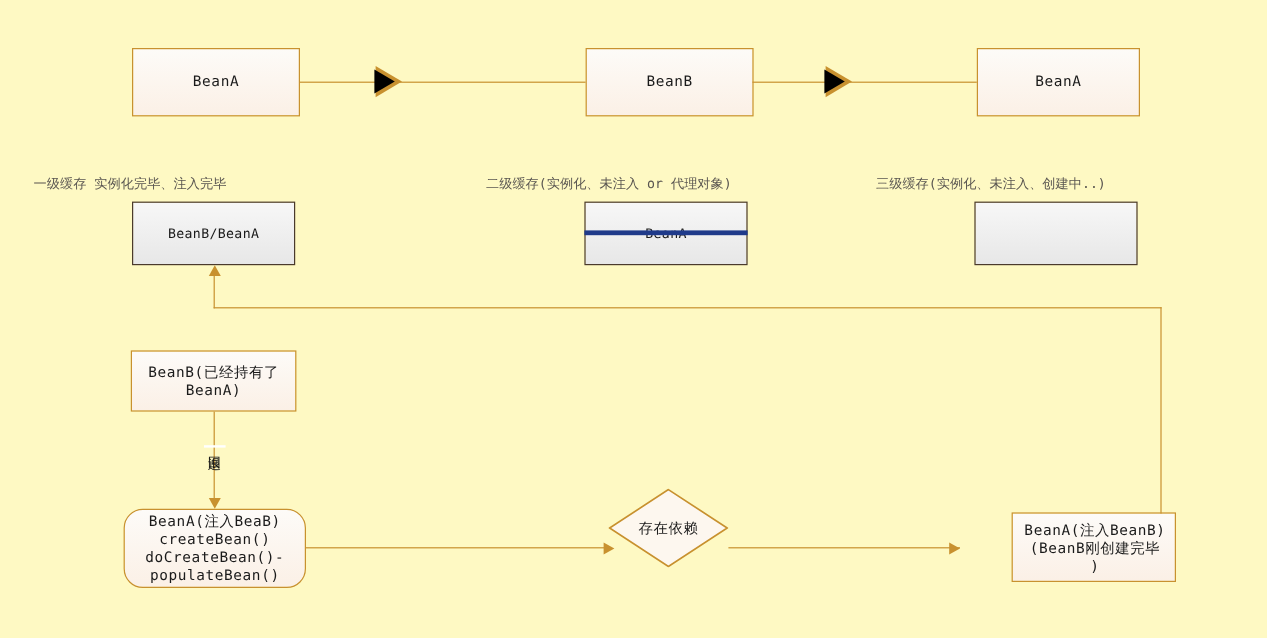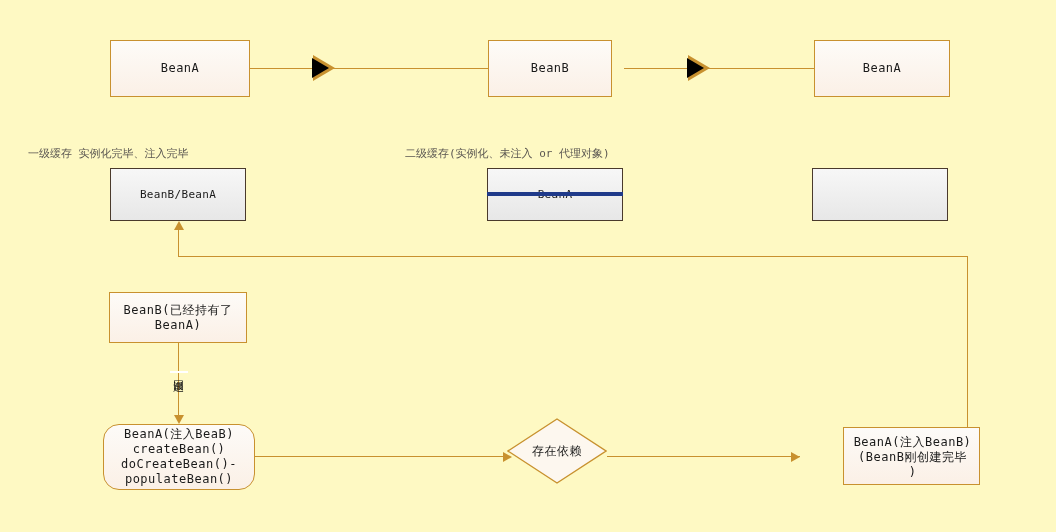--- a/index.html
+++ b/index.html
@@ -157,21 +157,21 @@
 
   <div class="line-h" style="left:250px; top:68px; width:238px;"></div>
   <div class="line-h" style="left:624px; top:68px; width:190px;"></div>
 
   <div class="node bean-box" style="left:110px; top:40px; width:140px; height:57px;">
     <span>BeanA</span>
   </div>
 
   <div class="tri-open" style="left:313px; top:55px;"></div>
 
-  <div class="node bean-box" style="left:488px; top:40px; width:124px; height:57px;">
+  <div class="node bean-box" style="left:488px; top:40px; width:140px; height:57px;">
     <span>BeanB</span>
   </div>
 
   <div class="tri-open" style="left:688px; top:55px;"></div>
 
   <div class="node bean-box" style="left:814px; top:40px; width:136px; height:57px;">
     <span>BeanA</span>
   </div>
 
   <div class="cache-label" style="left:28px; top:146px; width:300px;">
@@ -182,20 +182,23 @@
   </div>
 
   <div class="cache-label" style="left:405px; top:146px; width:310px;">
     <span>二级缓存(实例化、未注入  or  代理对象)</span>
   </div>
   <div class="node cache-box" style="left:487px; top:168px; width:136px; height:53px;">
     <span>BeanA</span>
   </div>
   <div class="strike-bar" style="left:487px; top:192px; width:136px;"></div>
 
+  <div class="cache-label" style="left:730px; top:146px; width:310px;">
+    <span>三级缓存(实例化、未注入、创建中..)</span>
+  </div>
   <div class="node cache-box" style="left:812px; top:168px; width:136px; height:53px;">
     <span></span>
   </div>
 
   <div class="line-h" style="left:178px; top:256px; width:790px;"></div>
   <div class="line-v" style="left:967px; top:256px; height:201px;"></div>
   <div class="line-h" style="left:936px; top:456px; width:32px;"></div>
   <div class="line-v" style="left:178px; top:230px; height:27px;"></div>
   <div class="arrow-up" style="left:174px; top:221px;"></div>
 
@@ -212,21 +215,21 @@
   <div class="node bean-box" style="left:103px; top:424px; width:152px; height:66px;border-radius:16px;">
     <span style="white-space:pre-line;">BeanA(注入BeaB)
 createBean()
 doCreateBean()-
 populateBean()</span>
   </div>
 
   <div class="line-h" style="left:255px; top:456px; width:250px;"></div>
   <div class="arrow-right" style="left:503px; top:452px;"></div>
 
-  <div class="diamond-wrap" style="left:507px; top:418px; width:100px; height:66px;">
+  <div class="diamond-wrap" style="left:507px; top:407px; width:100px; height:66px;">
     <svg class="diamond-shape" viewBox="0 0 100 66" preserveAspectRatio="none">
       <polygon points="50,1 99,33 50,65 1,33" fill="#fdf7ef" stroke="#c8912f" stroke-width="1.4"></polygon>
     </svg>
     <div class="diamond-text">存在依赖</div>
   </div>
 
   <div class="line-h" style="left:607px; top:456px; width:193px;"></div>
   <div class="arrow-right" style="left:791px; top:452px;"></div>
 
   <div class="node bean-box" style="left:799px; top:427px; width:137px; height:58px;margin-left:44px;">

